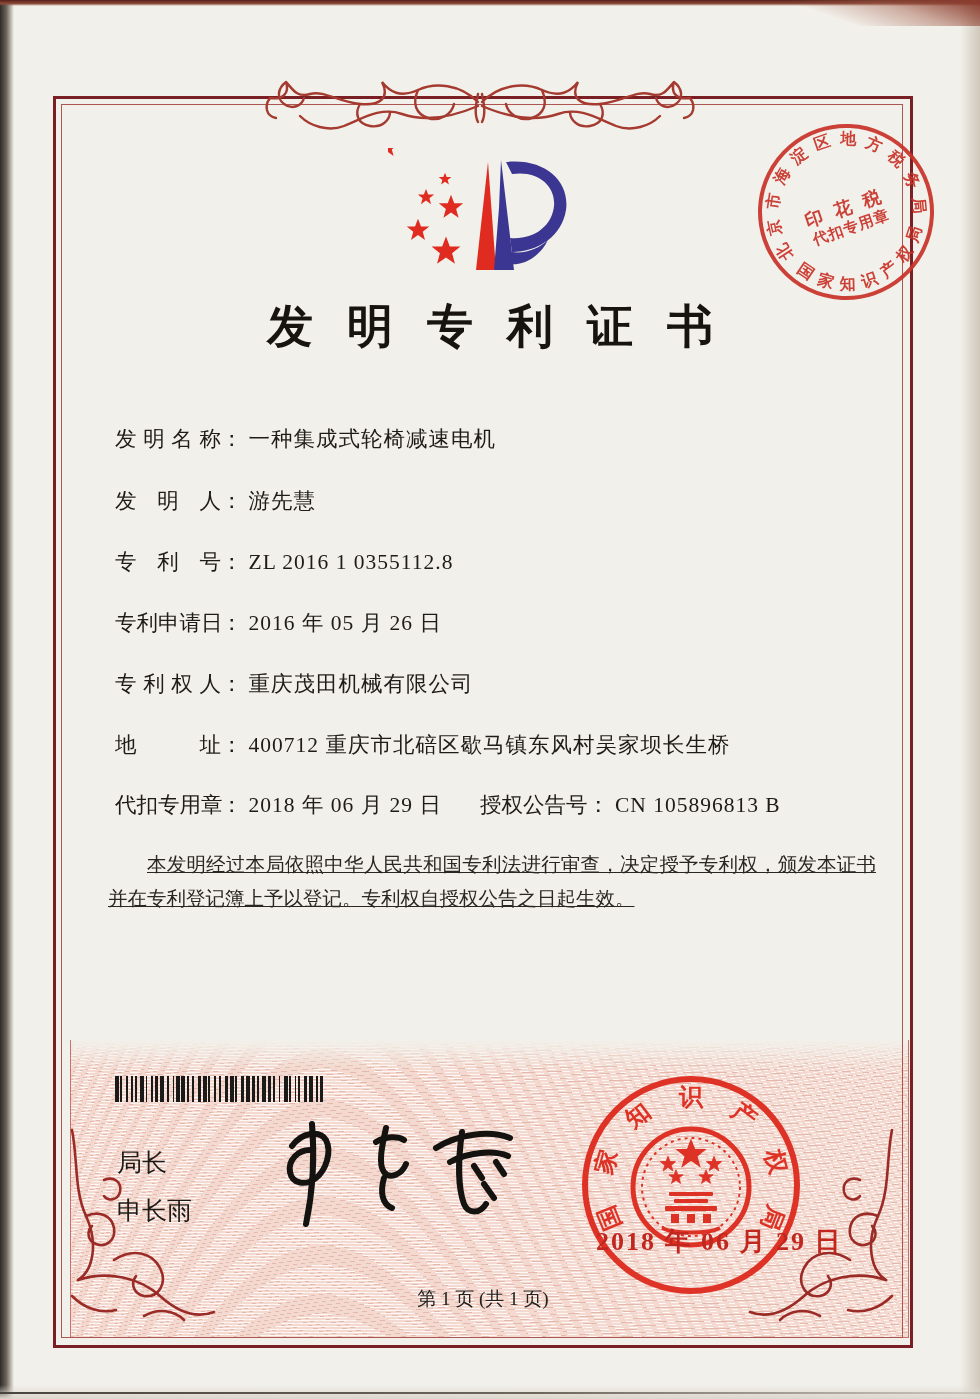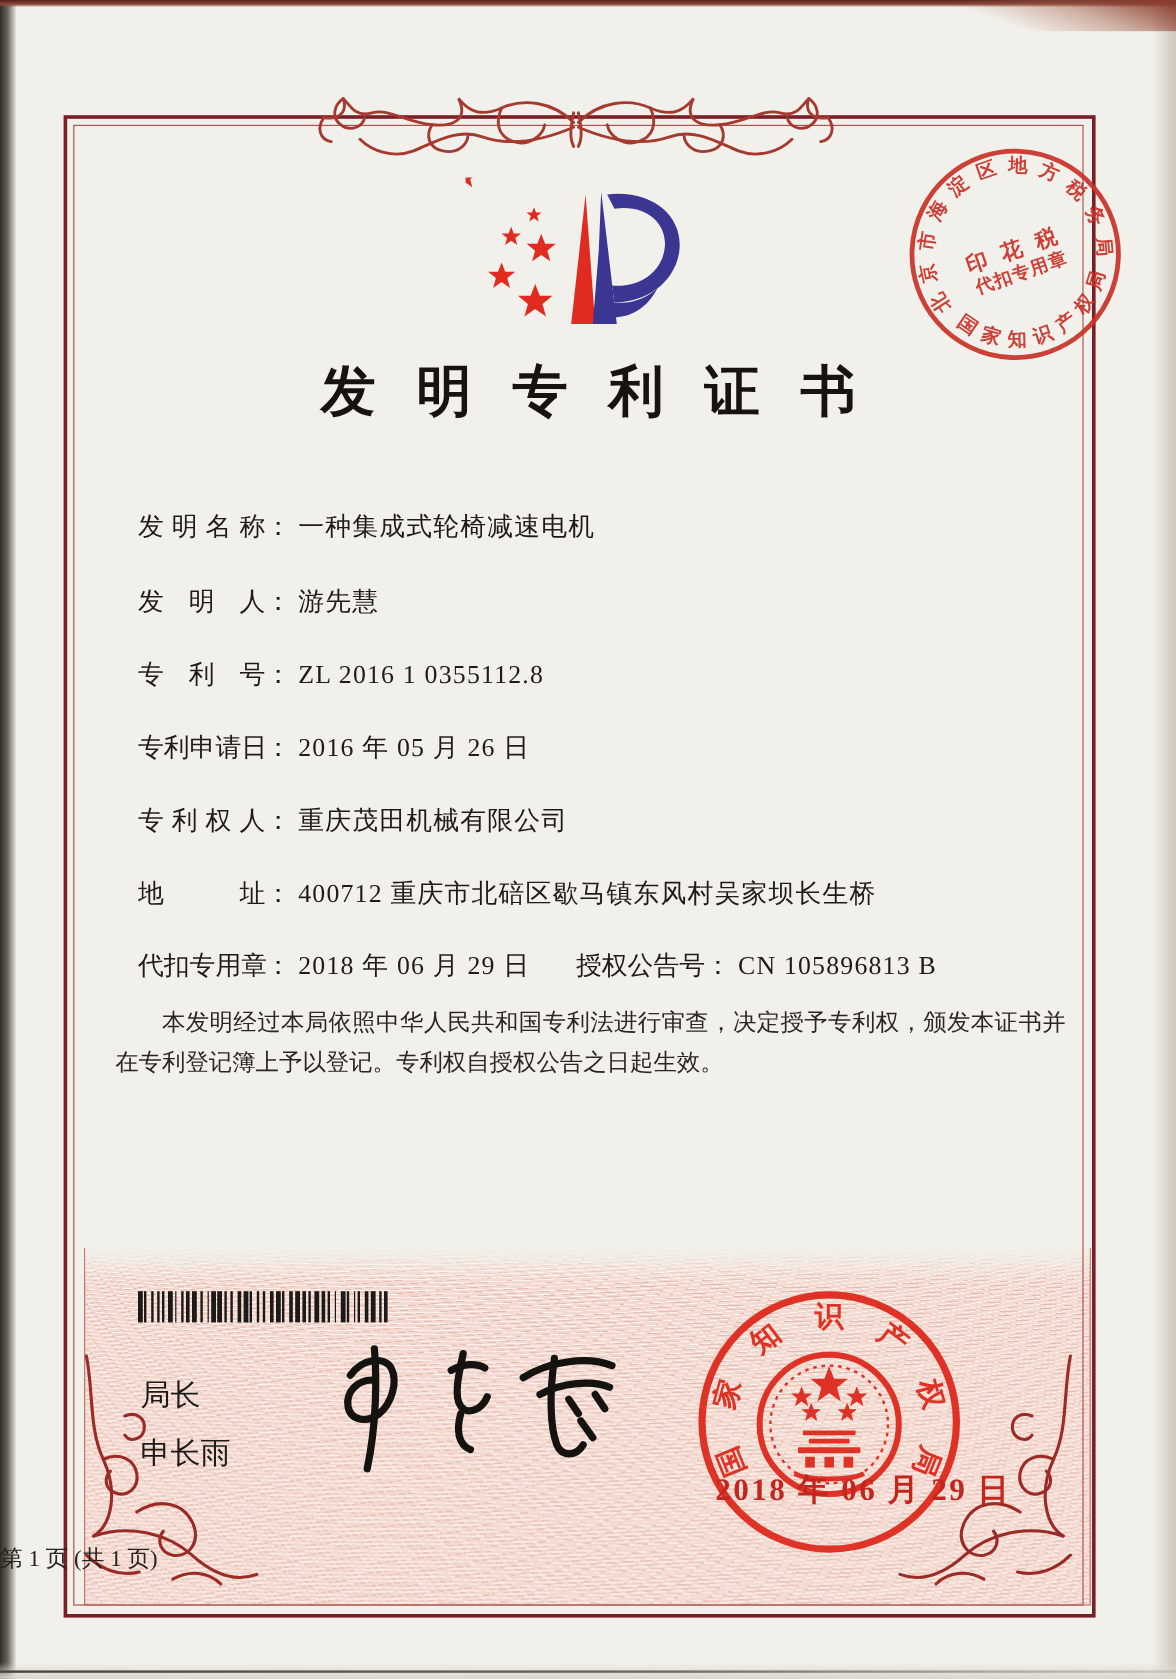--- a/index.html
+++ b/index.html
@@ -47,21 +47,21 @@
   .fields{position:absolute;left:115px;top:424px;width:780px;font-size:21.5px;color:#1e1b18;}
   .frow{position:absolute;left:0;white-space:nowrap;}
   .flabel{display:inline-block;width:106px;text-align:justify;text-align-last:justify;vertical-align:bottom;}
   .fcolon{display:inline-block;}
   .fvalue{display:inline-block;margin-left:6px;letter-spacing:1px;}
   .fgroup2{position:absolute;left:365px;top:0;white-space:nowrap;}
 
   
   .body-text{position:absolute;left:92px;top:832px;width:800px;font-size:19.5px;
     line-height:33.8px;color:#2a2622;text-align:justify;}
-  .body-text p{margin:4px;text-indent:2em;}
+  .body-text p{margin:16px;text-indent:2em;text-decoration:underline;}
 
   
   .panel{position:absolute;left:70px;top:1040px;width:839px;height:298px;
     border:1px solid rgba(178,70,64,.7);border-top:none;box-sizing:border-box;
     background-color:#f3d9cf;
     background-image:
       repeating-radial-gradient(1600px 700px at 30% -180%, rgba(255,255,255,.8) 0 1.4px, rgba(255,255,255,0) 1.4px 7px),
       repeating-radial-gradient(1800px 800px at 75% 290%, rgba(213,145,128,.45) 0 1.2px, rgba(213,145,128,0) 1.2px 8px);
   }
   .panel::before{content:"";position:absolute;left:0;top:0;width:100%;height:30px;
@@ -79,21 +79,21 @@
   .sig-hand{position:absolute;left:258px;top:1112px;width:270px;height:130px;}
 
   
   .seal{position:absolute;left:574px;top:1068px;width:234px;height:234px;color:#dd2a1d;opacity:.95;}
   .seal .ring{position:absolute;inset:8px;border:6px solid #dd2a1d;border-radius:50%;}
   .seal .arc{position:absolute;inset:0;font-weight:bold;font-size:24px;}
   .seal-emblem{position:absolute;left:50px;top:52px;width:134px;height:134px;}
   .seal-date{position:absolute;left:596px;top:1224px;font-size:26px;color:#c1271e;
     letter-spacing:2px;font-weight:bold;white-space:nowrap;}
 
-  .footer{position:absolute;left:0;top:1286px;width:966px;font-size:19px;color:#24211e;}
+  .footer{position:absolute;left:0;top:1286px;width:966px;text-align:center;font-size:19px;color:#24211e;}
 </style>
 </head>
 <body>
 
 <div class="page">
 
   <div class="edge-left"></div>
   <div class="edge-right"></div>
   <div class="edge-top"></div>
   <div class="edge-topright"></div>

